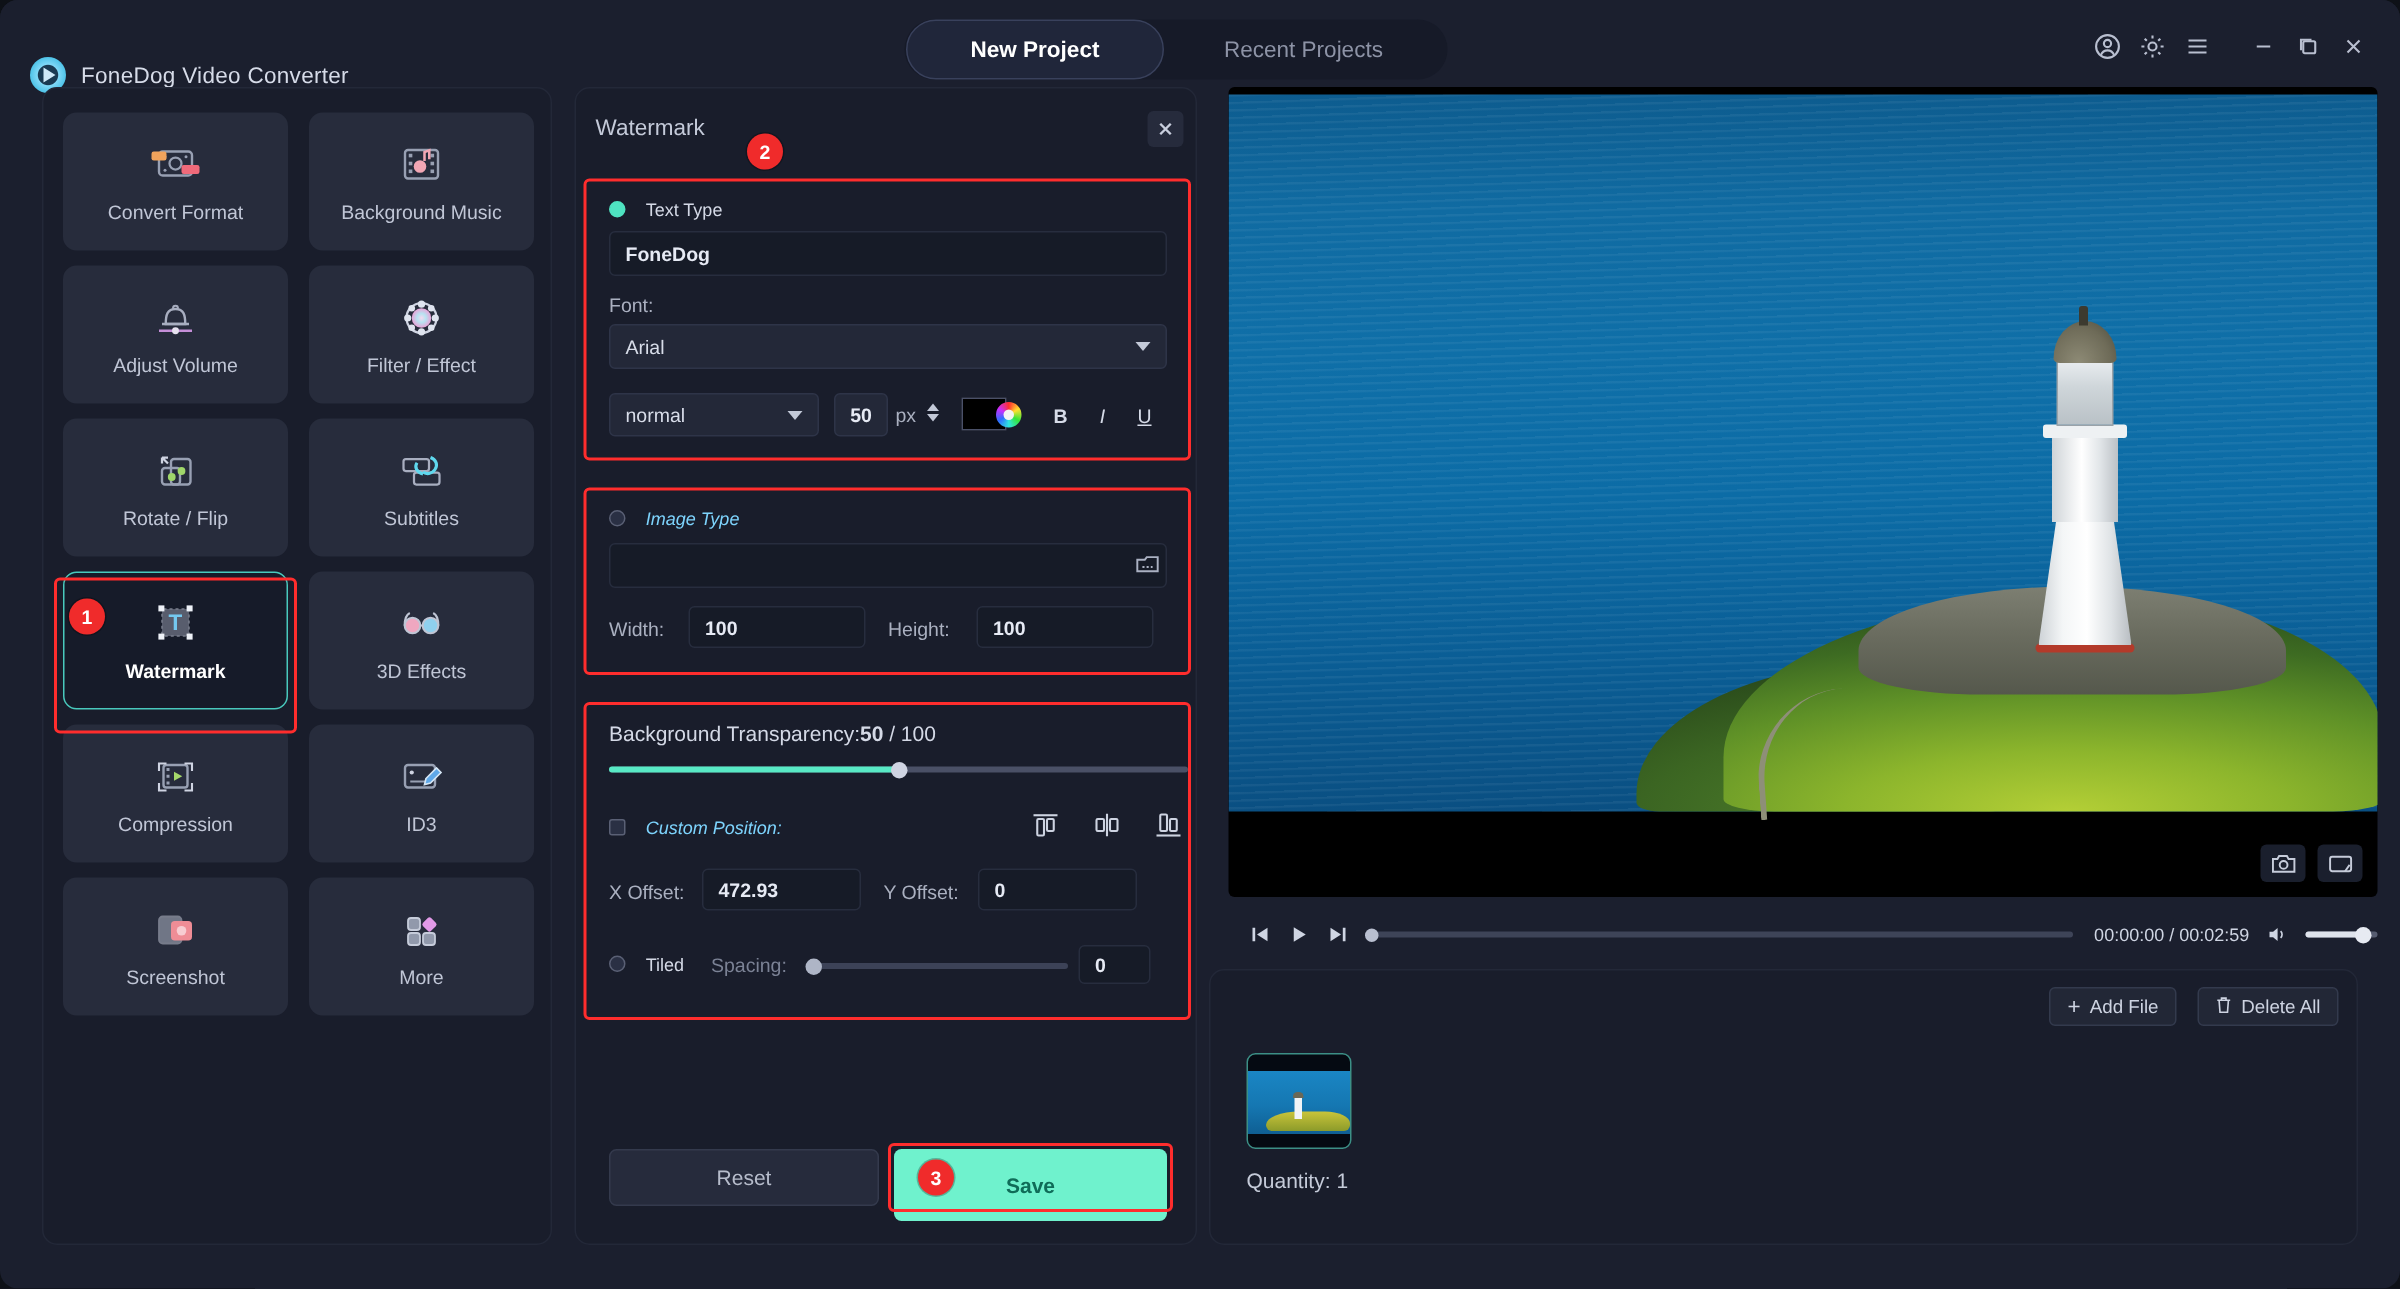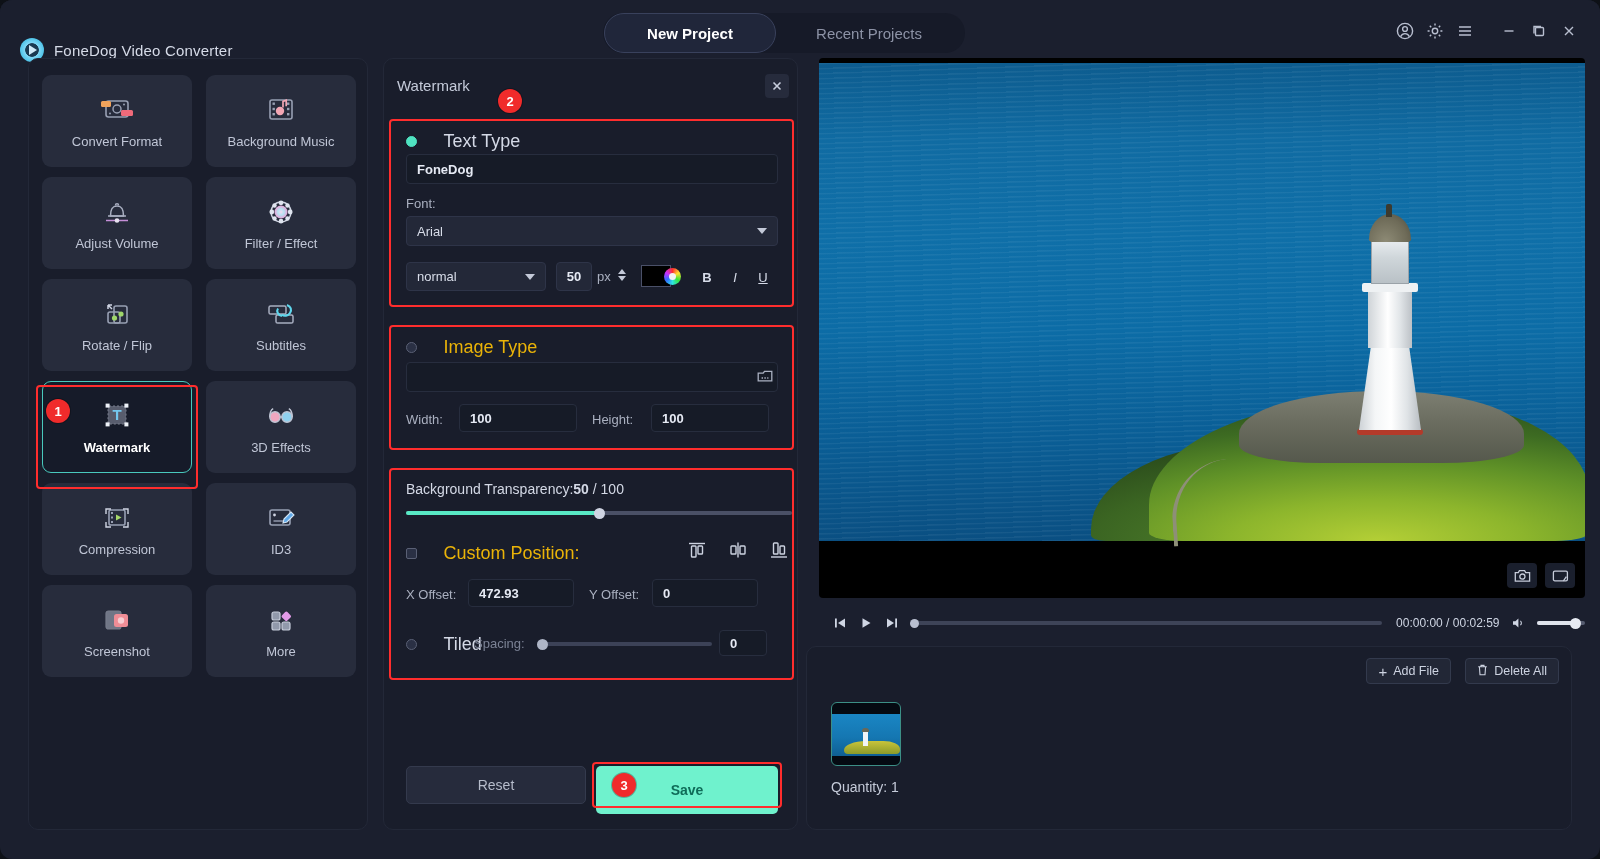--- a/index.html
+++ b/index.html
@@ -112,22 +112,22 @@
     justify-content: center; cursor: pointer;
   }
   .panel-close svg { stroke: #c8cedd; stroke-width: 1.6; }
 
   .sec { position: absolute; left: 10px; width: 395px; }
   .radio {
     width: 11px; height: 11px; border-radius: 50%; display: inline-block;
     border: 1px solid #5a6075; background: #2a3044; vertical-align: middle;
   }
   .radio.on { background: #4fe3c1; border-color: #4fe3c1; }
-  .sec-label { color: #d4d9e6; font-size: 18px; margin-left: 22px; vertical-align: middle; }
-  .sec-label.dim { color: #eab308; }
+  .sec-label { color: #d4d9e6; font-size: 12px; margin-left: 9px; vertical-align: middle; }
+  .sec-label.dim { color: #7dd3fc; font-style: italic; }
 
   .field {
     background: #12161f; border: 1px solid #272d3e; border-radius: 4px;
     color: #e6eaf4; font-size: 13px; display: flex; align-items: center;
     padding: 0 10px;
   }
   .field.inputish { background: #161b27; }
   .small-label { color: #aab0c0; font-size: 13px; }
 
   .select {

